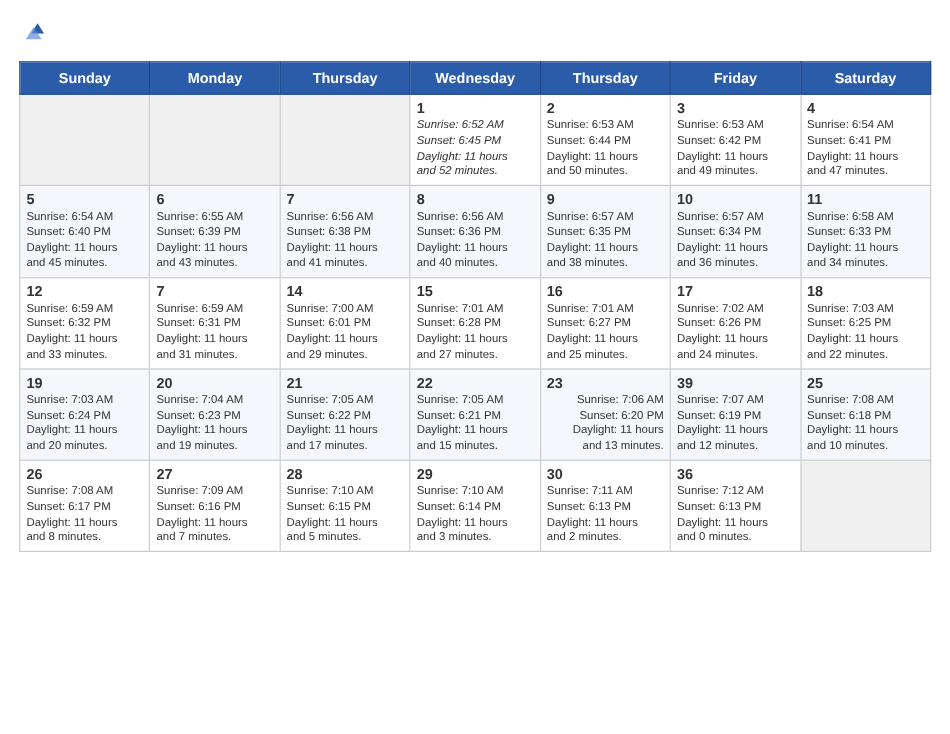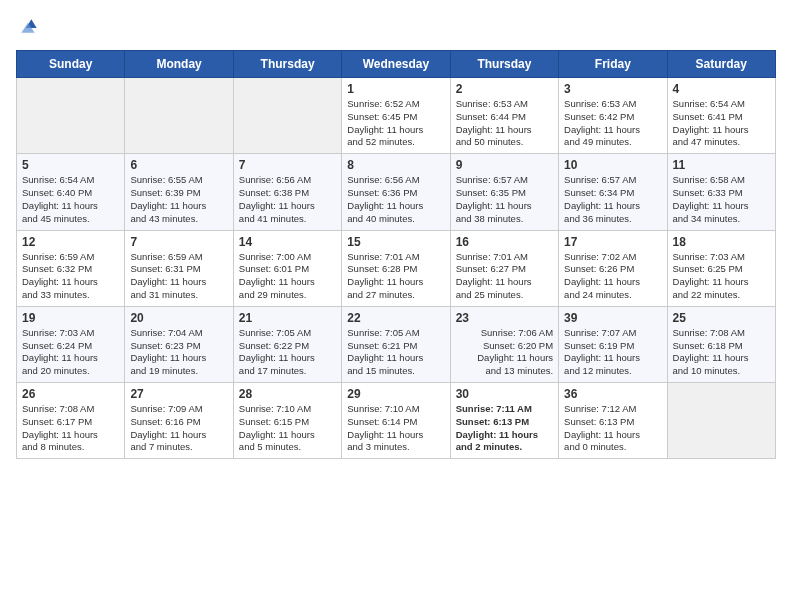--- a/index.html
+++ b/index.html
@@ -119,21 +119,21 @@
         <th>Saturday</th>
       </tr>
   </thead>
   <tbody id="calendar-body">
       <tr>
         <td class="empty-cell"></td>
         <td class="empty-cell"></td>
         <td class="empty-cell"></td>
         <td>
           <div class="day-number">1</div>
-          <div class="day-info" style="white-space: pre-line;">Sunrise: 6:52 AM
+          <div class="day-info" style="white-space: pre-line; font-style: italic;">Sunrise: 6:52 AM
 Sunset: 6:45 PM
 Daylight: 11 hours
 and 52 minutes.</div>
         </td>
         <td>
           <div class="day-number">2</div>
           <div class="day-info" style="white-space: pre-line;">Sunrise: 6:53 AM
 Sunset: 6:44 PM
 Daylight: 11 hours
 and 50 minutes.</div>
@@ -330,21 +330,21 @@
         </td>
         <td>
           <div class="day-number">29</div>
           <div class="day-info" style="white-space: pre-line;">Sunrise: 7:10 AM
 Sunset: 6:14 PM
 Daylight: 11 hours
 and 3 minutes.</div>
         </td>
         <td>
           <div class="day-number">30</div>
-          <div class="day-info" style="white-space: pre-line; font-weight: bold;">Sunrise: 7:11 AM
+          <div class="day-info" style="white-space: pre-line;">Sunrise: 7:11 AM
 Sunset: 6:13 PM
 Daylight: 11 hours
 and 2 minutes.</div>
         </td>
         <td>
           <div class="day-number">36</div>
           <div class="day-info" style="white-space: pre-line;">Sunrise: 7:12 AM
 Sunset: 6:13 PM
 Daylight: 11 hours
 and 0 minutes.</div>

